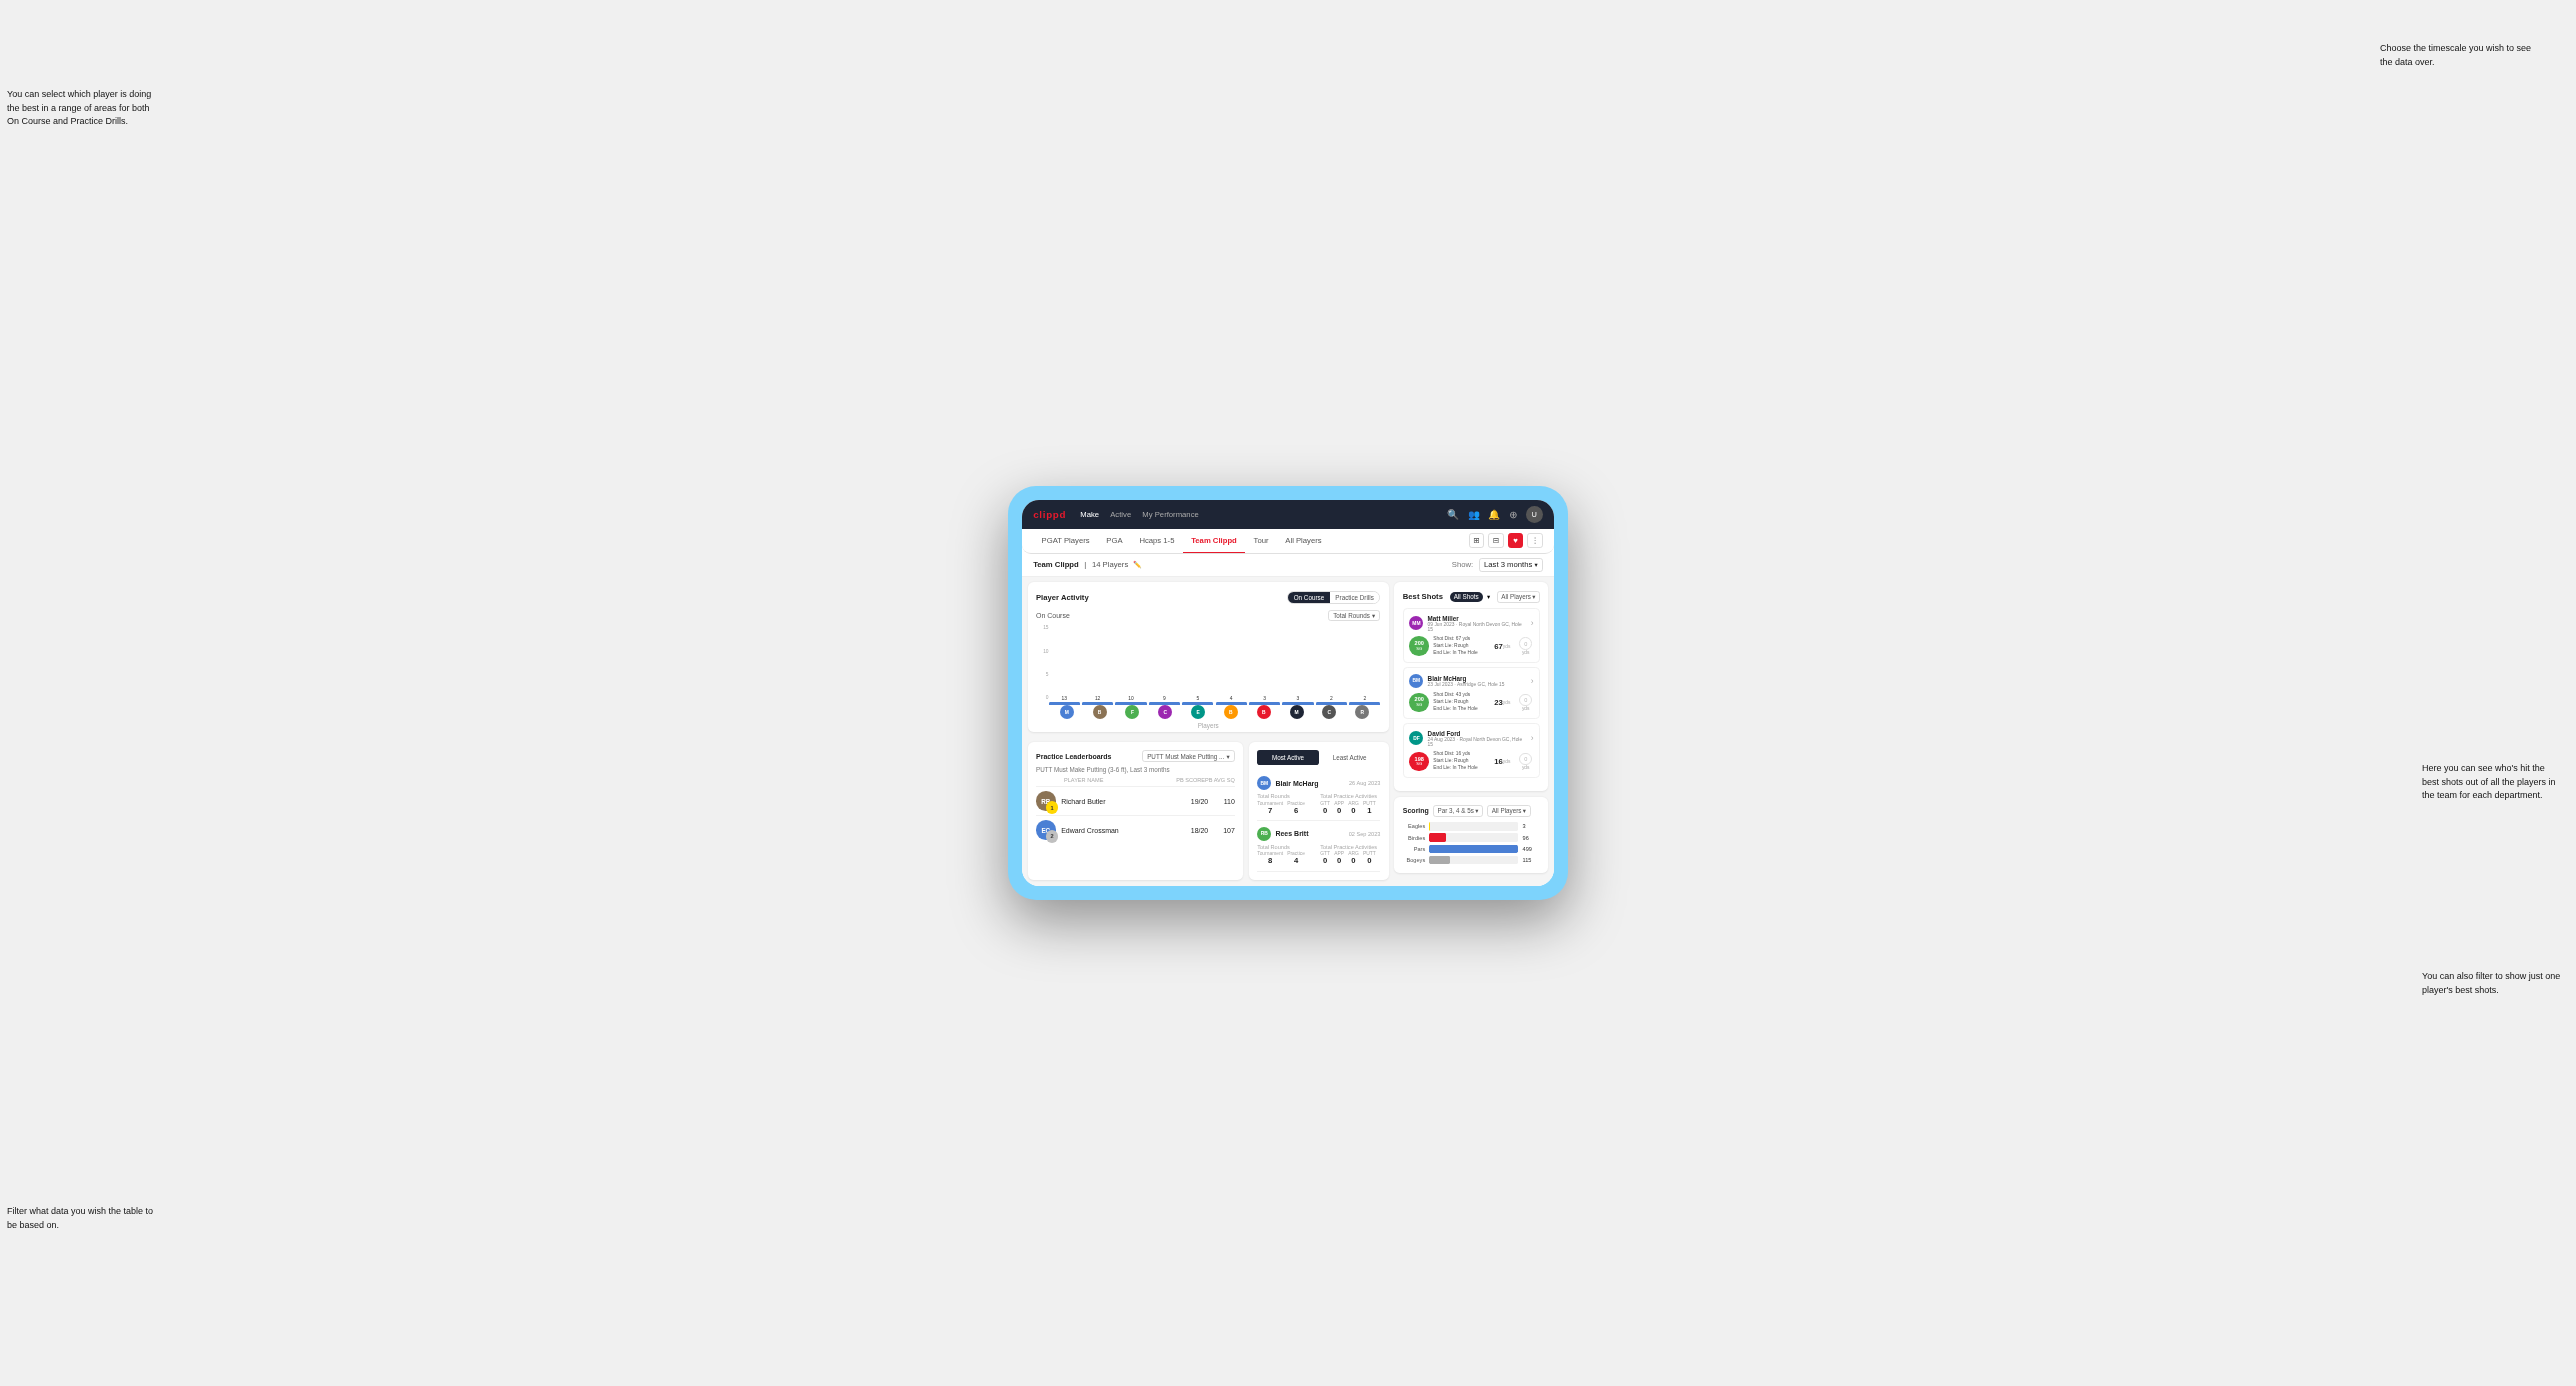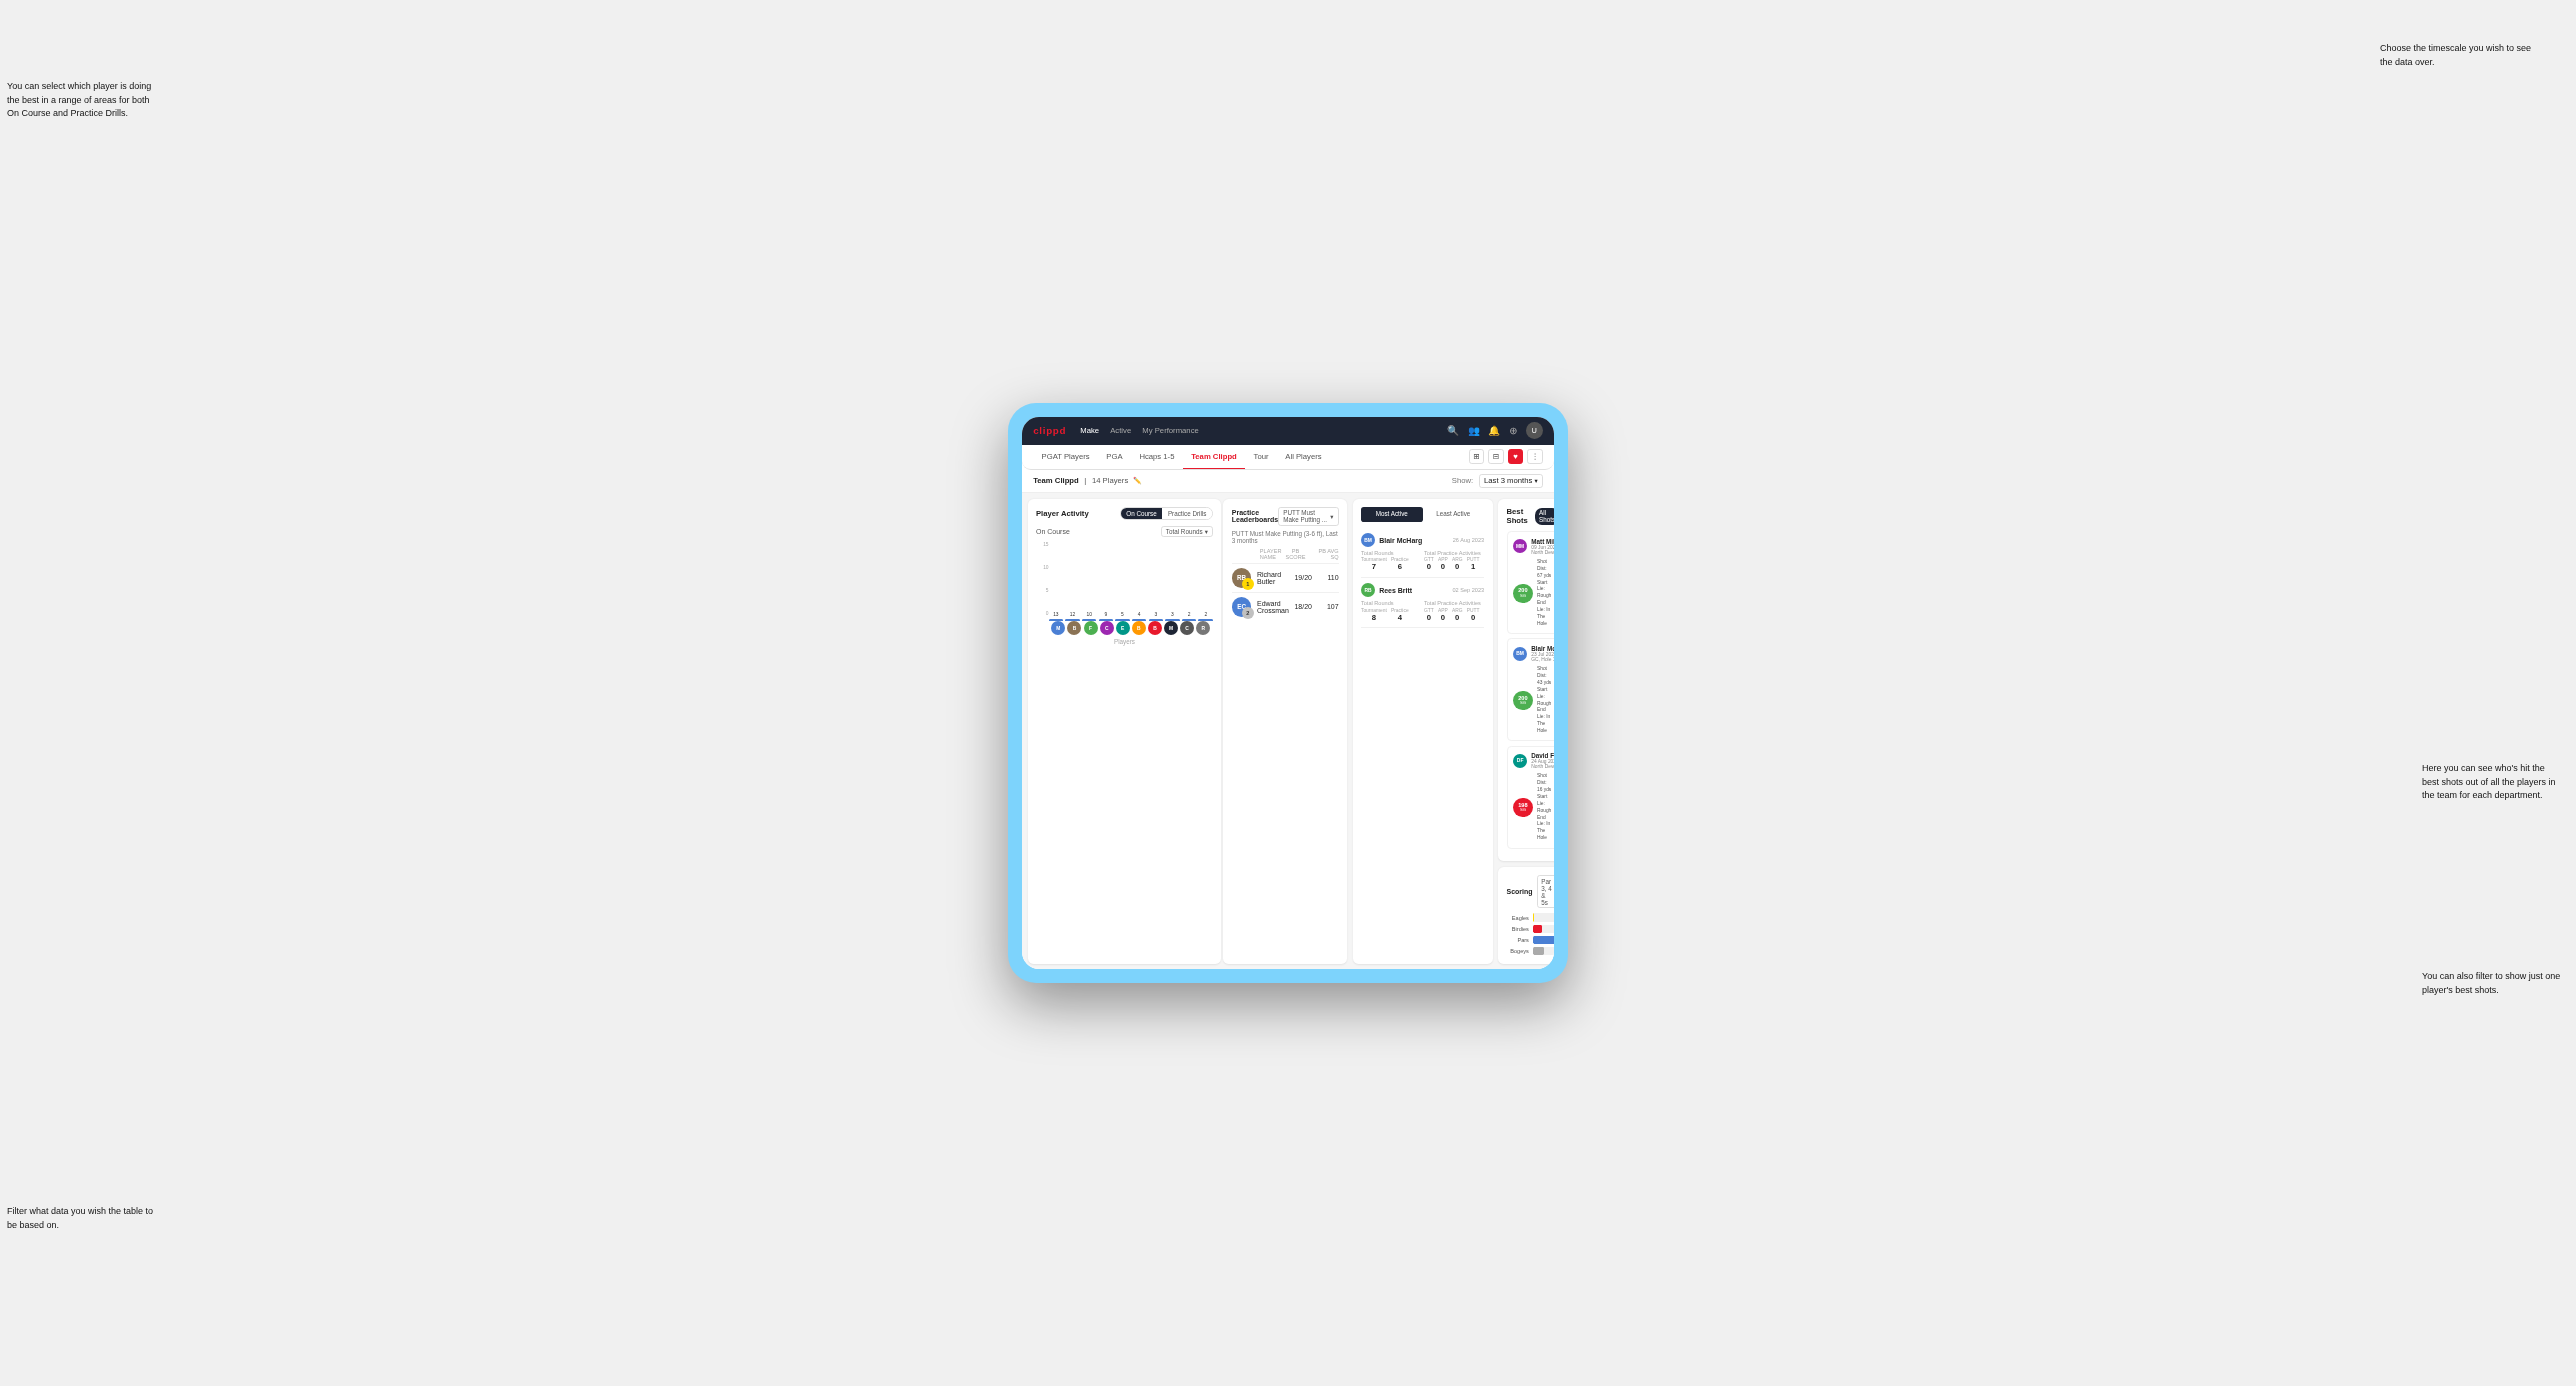--- a/index.html
+++ b/index.html
@@ -16,21 +16,21 @@
 
     
     .annotation {
       position: absolute;
       font-size: 9px;
       line-height: 1.5;
       color: #111;
       max-width: 154px;
     }
     .annotation-top-right { top: 42px; right: 42px; text-align: left; }
-    .annotation-top-left { top: 80px; left: 7px; text-align: left; }
+    .annotation-top-left { top: 88px; left: 7px; text-align: left; }
     .annotation-bottom-left { bottom: 154px; left: 7px; text-align: left; }
     .annotation-right-mid { right: 14px; top: 55%; text-align: left; }
     .annotation-right-bottom { right: 14px; top: 70%; text-align: left; }
 
     
     .tablet-frame {
       background: #7dd3fc;
       border-radius: 28px;
       padding: 14px;
       box-shadow: 0 21px 56px rgba(0,0,0,0.4);
@@ -166,21 +166,22 @@
       display: flex;
       gap: 5.6px;
       padding: 5.6px;
       background: #f5f5f5;
     }
 
     
     .left-panel {
       flex: 1;
       display: flex;
-      gap: 2px;
+      flex-direction: column;
+      gap: 10px;
     }
 
     
     .card {
       background: #fff;
       border-radius: 5.6px;
       padding: 8.4px;
       box-shadow: 0 0.7px 2.1px rgba(0,0,0,0.08);
     }
     .card-header {

